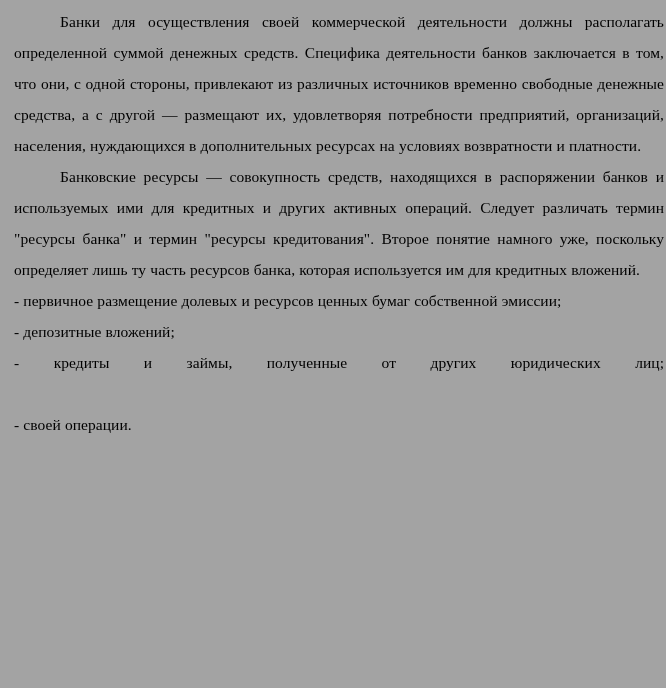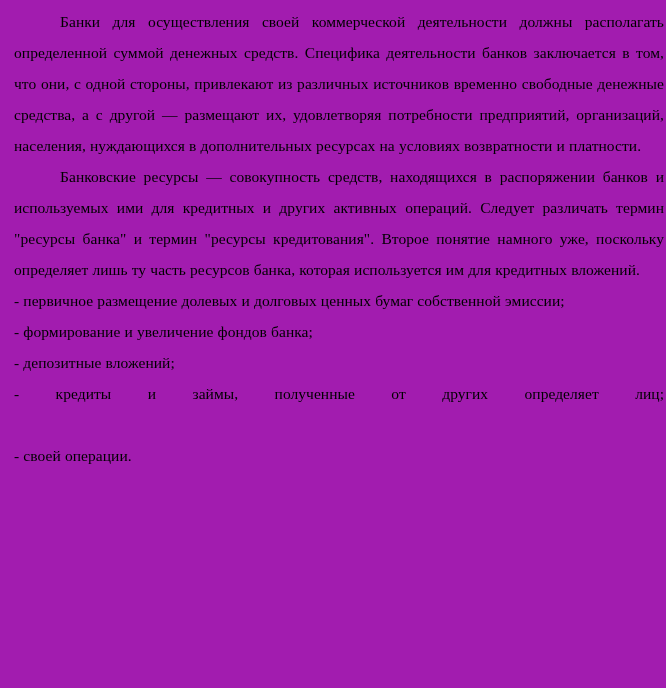--- a/index.html
+++ b/index.html
@@ -12,21 +12,21 @@
     height: 688px;
     font-family: "Liberation Serif", "DejaVu Serif", serif;
     color: #000000;
     overflow: hidden;
   }
   .page {
     width: 666px;
     height: 688px;
     box-sizing: border-box;
     padding: 6px 2px 0 14px;
-    background: #a21caf;
+    background: #a3a3a3;
   }
   .para {
     font-size: 15.5px;
     line-height: 31px;
     text-align: justify;
     text-justify: inter-word;
     margin: 0;
     letter-spacing: 0.05px;
     word-spacing: 0.2px;
   }
@@ -42,18 +42,17 @@
     display: inline-block;
     width: 100%;
   }
 </style>
 </head>
 <body>
 
 <div class="page">
   <p class="para indent">Банки для осуществления своей коммерческой деятельности должны располагать определенной суммой денежных средств. Специфика деятельности банков заключается в том, что они, с одной стороны, привлекают из различных источников временно свободные денежные средства, а с другой — размещают их, удовлетворяя потребности предприятий, организаций, населения, нуждающихся в дополнительных ресурсах на условиях возвратности и платности.</p>
   <p class="para indent">Банковские ресурсы — совокупность средств, находящихся в распоряжении банков и используемых ими для кредитных и других активных операций. Следует различать термин "ресурсы банка" и термин "ресурсы кредитования". Второе понятие намного уже, поскольку определяет лишь ту часть ресурсов банка, которая используется им для кредитных вложений.</p>
-  <p class="para noindent">- первичное размещение долевых и долговых ценных бумаг собственной эмиссии;</p>
-  <p class="para noindent">- формирование и увеличение фондов банка;</p>
+  <p class="para noindent">- первичное размещение долевых и ресурсов ценных бумаг собственной эмиссии;</p>
   <p class="para noindent">- депозитные вложений;</p>
-  <p class="para noindent stretch-last">- кредиты и займы, полученные от других определяет лиц;</p>
+  <p class="para noindent stretch-last">- кредиты и займы, полученные от других юридических лиц;</p>
   <p class="para noindent">- своей операции.</p>
 </div>
 
 </body></html>

